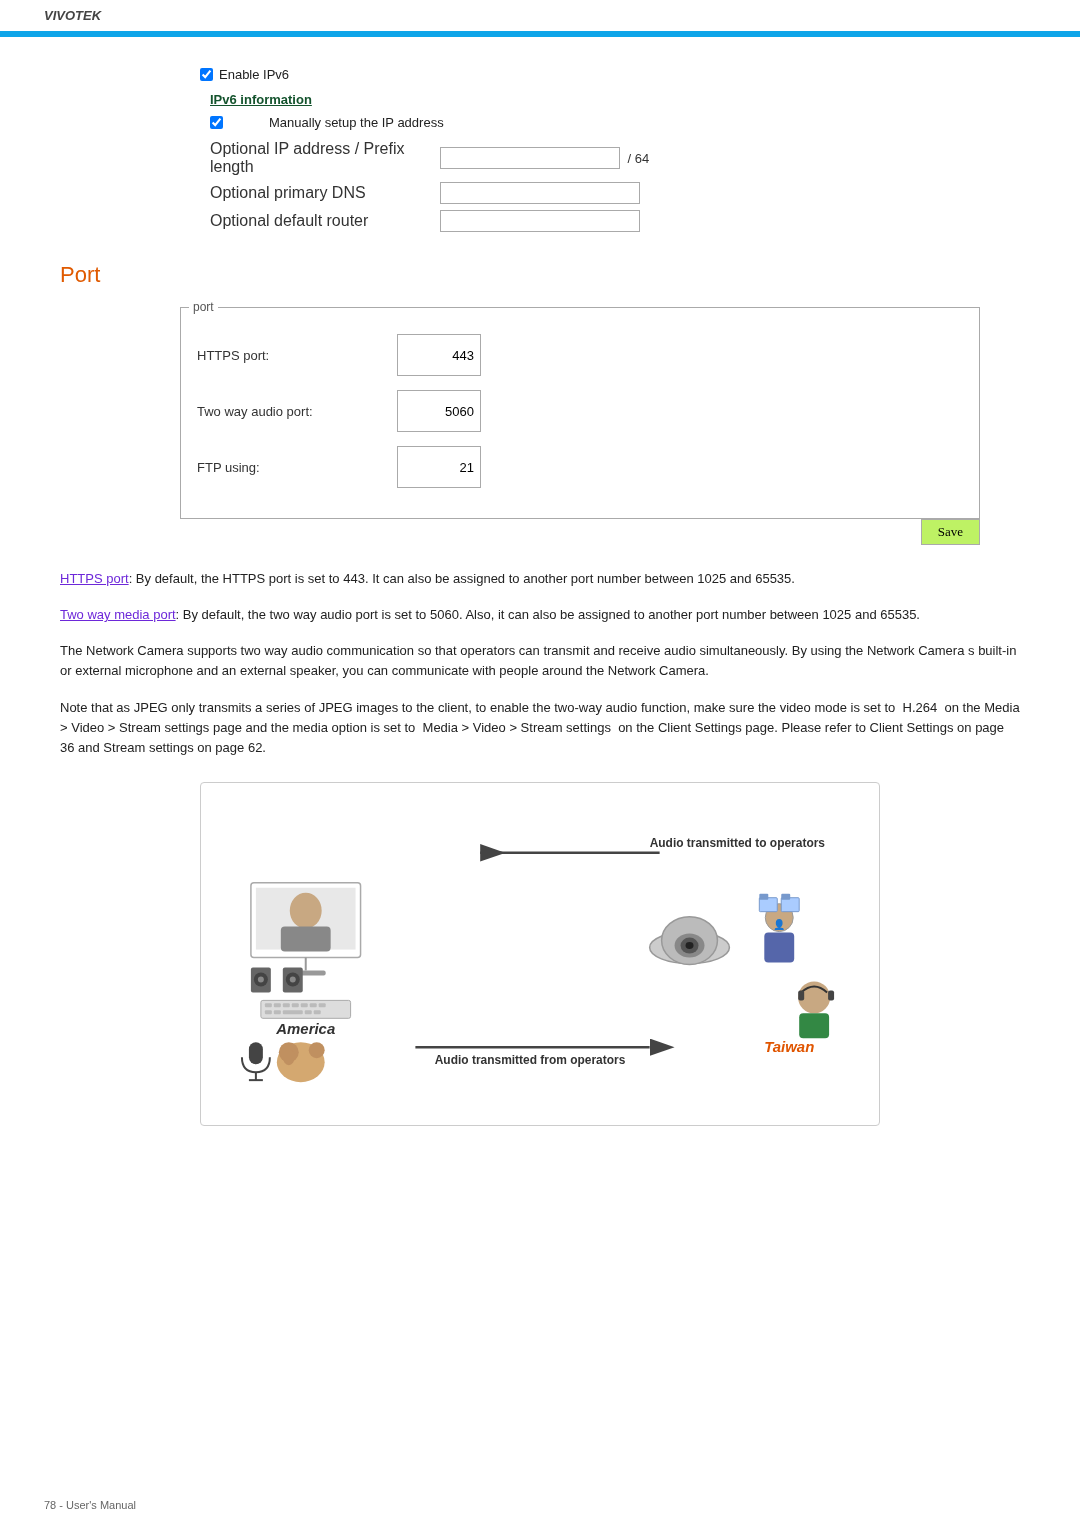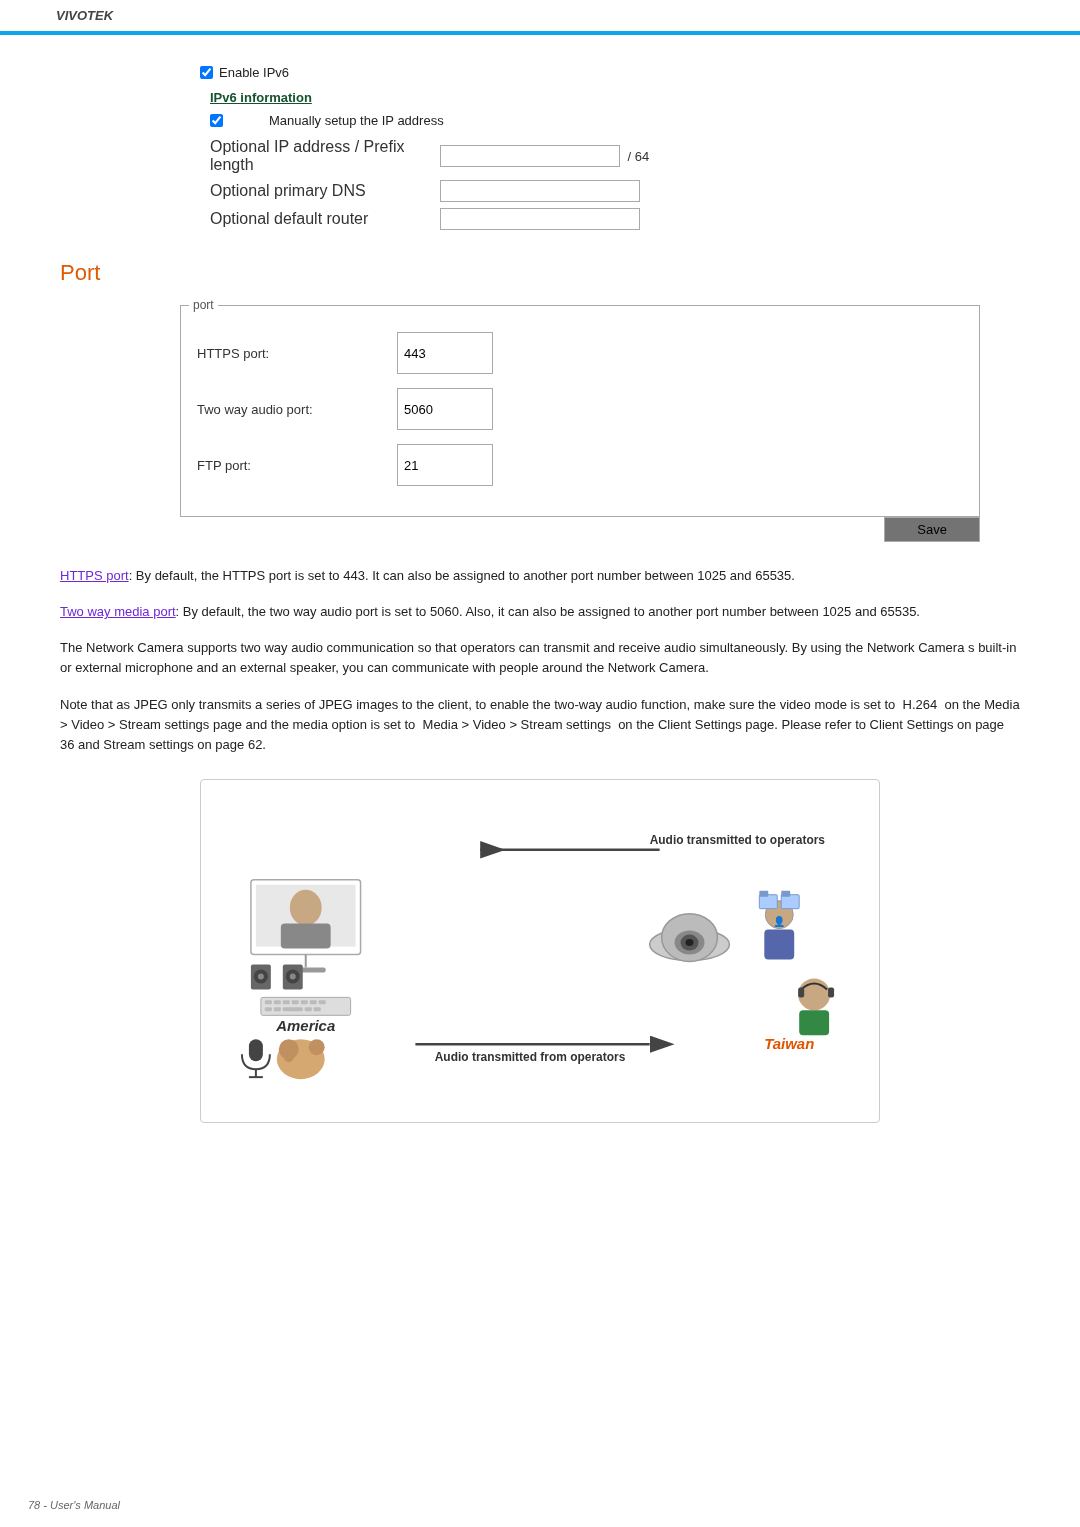--- a/index.html
+++ b/index.html
@@ -8,22 +8,22 @@
       font-family: Arial, sans-serif;
       font-size: 13px;
       color: #222;
       width: 1080px;
       min-height: 1527px;
       position: relative;
     }
 
     
     .header {
-      padding: 8px 56px;
-      border-bottom: 4px solid #0ea5e9;
+      padding: 8px 44px;
+      border-bottom: 6px solid #0ea5e9;
     }
     .header .brand {
       font-style: italic;
       font-weight: bold;
       font-size: 13px;
       color: #444;
     }
 
     
     .content {
@@ -115,37 +115,39 @@
     .port-field-label {
       width: 200px;
       font-size: 13px;
       color: #333;
     }
     .port-field-input {
       border: 1px solid #aaa;
       padding: 20px 6px;
       font-size: 13px;
       height: 22px;
-      width: 96px;
+      width: 84px;
+      text-align: right;
     }
 
     
     .save-row {
       display: flex;
       justify-content: flex-end;
       margin-right: 40px;
       margin-bottom: 24px;
       margin-left: 120px;
     }
     .save-button {
       border: 1px solid #aaa;
-      background: #737373;
-      padding: 4px 32px;
+      background: #bef264;
+      padding: 4px 16px;
       font-size: 13px;
       cursor: pointer;
+      font-family: Liberation Serif, serif;
     }
 
     
     .desc-section {
       margin-bottom: 16px;
       line-height: 1.55;
       font-size: 13px;
       color: #222;
     }
     .desc-section .underline-link {
@@ -167,24 +169,23 @@
 
     
     .diagram-svg {
       width: 100%;
     }
 
     
     .footer {
       position: absolute;
       bottom: 16px;
-      left: 28px;
+      left: 44px;
       font-size: 11px;
       color: #666;
-      font-style: italic;
     }
 
     
     .port-fieldset {
       border: 1px solid #aaa;
       margin-left: 120px;
       margin-right: 40px;
       margin-bottom: 0;
       padding: 4px 0 16px 0;
     }
@@ -248,21 +249,21 @@
         <span class="port-field-label">HTTPS port:</span>
         <input type="text" class="port-field-input" value="443" style="">
       </div>
 
       <div class="port-field-row">
         <span class="port-field-label">Two way audio port:</span>
         <input type="text" class="port-field-input" value="5060" style="">
       </div>
 
       <div class="port-field-row">
-        <span class="port-field-label">FTP port:</span>
+        <span class="port-field-label">FTP using:</span>
         <input type="text" class="port-field-input" value="21" style="">
       </div>
     </div>
   </fieldset>
 
   <div class="save-row">
     <button class="save-button">Save</button>
   </div>
 
   <div class="desc-section">

